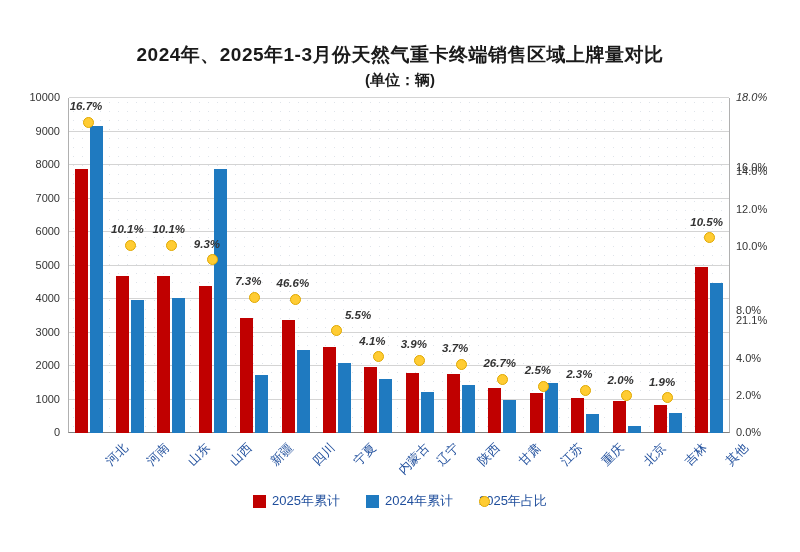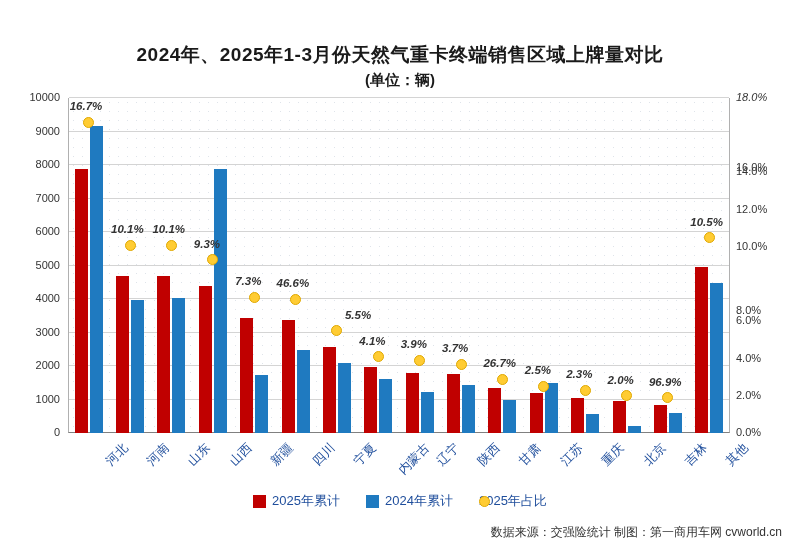--- a/index.html
+++ b/index.html
@@ -244,21 +244,21 @@
       <div class="pct-label" style="left: 167.188px; top: 177.139px;">7.3%</div>
       <div class="pct-label" style="left: 208.562px; top: 179px;">46.6%</div>
       <div class="pct-label" style="left: 249.938px; top: 210.639px; margin-left: 27px;">5.5%</div>
       <div class="pct-label" style="left: 291.312px; top: 236.694px;">4.1%</div>
       <div class="pct-label" style="left: 332.688px; top: 240.417px;">3.9%</div>
       <div class="pct-label" style="left: 374.062px; top: 244.139px;">3.7%</div>
       <div class="pct-label" style="left: 415.438px; top: 259.028px;">26.7%</div>
       <div class="pct-label" style="left: 456.812px; top: 266.472px;">2.5%</div>
       <div class="pct-label" style="left: 498.188px; top: 270.194px;">2.3%</div>
       <div class="pct-label" style="left: 539.562px; top: 275.778px;">2.0%</div>
-      <div class="pct-label" style="left: 580.938px; top: 277.639px;">96.9%</div>
+      <div class="pct-label" style="left: 580.938px; top: 277.639px;">1.9%</div>
       <div class="pct-label" style="left: 622.312px; top: 117.583px;">10.5%</div>
     </div>
   <div class="xlabels-layer" id="xlabels">
       <div class="xlabel" style="left: 26.6875px; top: 342px;">河北</div>
       <div class="xlabel" style="left: 68.0625px; top: 342px;">河南</div>
       <div class="xlabel" style="left: 109.438px; top: 342px;">山东</div>
       <div class="xlabel" style="left: 150.812px; top: 342px;">山西</div>
       <div class="xlabel" style="left: 192.188px; top: 342px;">新疆</div>
       <div class="xlabel" style="left: 233.562px; top: 342px;">四川</div>
       <div class="xlabel" style="left: 274.938px; top: 342px;">宁夏</div>
@@ -281,36 +281,35 @@
     <div class="legend-item">
       <span class="legend-swatch blue"></span>
       <span>2024年累计</span>
     </div>
     <div class="legend-item">
       <span class="legend-swatch dot"></span>
       <span>2025年占比</span>
     </div>
   </div>
 
-  <div class="source-line">数据来源：交强险统计  制图：第一商用车网 cvworld.cn</div>
 
 <div class="ylabel-left" style="top: 427px;">0</div>
     <div class="ylabel-left" style="top: 393.5px;">1000</div>
     <div class="ylabel-left" style="top: 360px;">2000</div>
     <div class="ylabel-left" style="top: 326.5px;">3000</div>
     <div class="ylabel-left" style="top: 293px;">4000</div>
     <div class="ylabel-left" style="top: 259.5px;">5000</div>
     <div class="ylabel-left" style="top: 226px;">6000</div>
     <div class="ylabel-left" style="top: 192.5px;">7000</div>
     <div class="ylabel-left" style="top: 159px;">8000</div>
     <div class="ylabel-left" style="top: 125.5px;">9000</div>
     <div class="ylabel-left" style="top: 92px;">10000</div>
     <div class="ylabel-right" style="top: 427px;">0.0%</div>
     <div class="ylabel-right" style="top: 389.778px;">2.0%</div>
     <div class="ylabel-right" style="top: 352.556px;">4.0%</div>
-    <div class="ylabel-right" style="top: 315.333px;">6.0%</div>
+    <div class="ylabel-right" style="top: 315.333px;">21.1%</div>
     <div class="ylabel-right" style="top: 293px; margin-top: 12px;">8.0%</div>
     <div class="ylabel-right" style="top: 240.889px;">10.0%</div>
     <div class="ylabel-right" style="top: 203.667px;">12.0%</div>
     <div class="ylabel-right" style="top: 166.444px;">14.0%</div>
     <div class="ylabel-right" style="top: 122px; margin-top: 40px;">16.0%</div>
     <div class="ylabel-right" style="top: 92px; font-style: italic;">18.0%</div>
   </div>
 
 </body></html>

